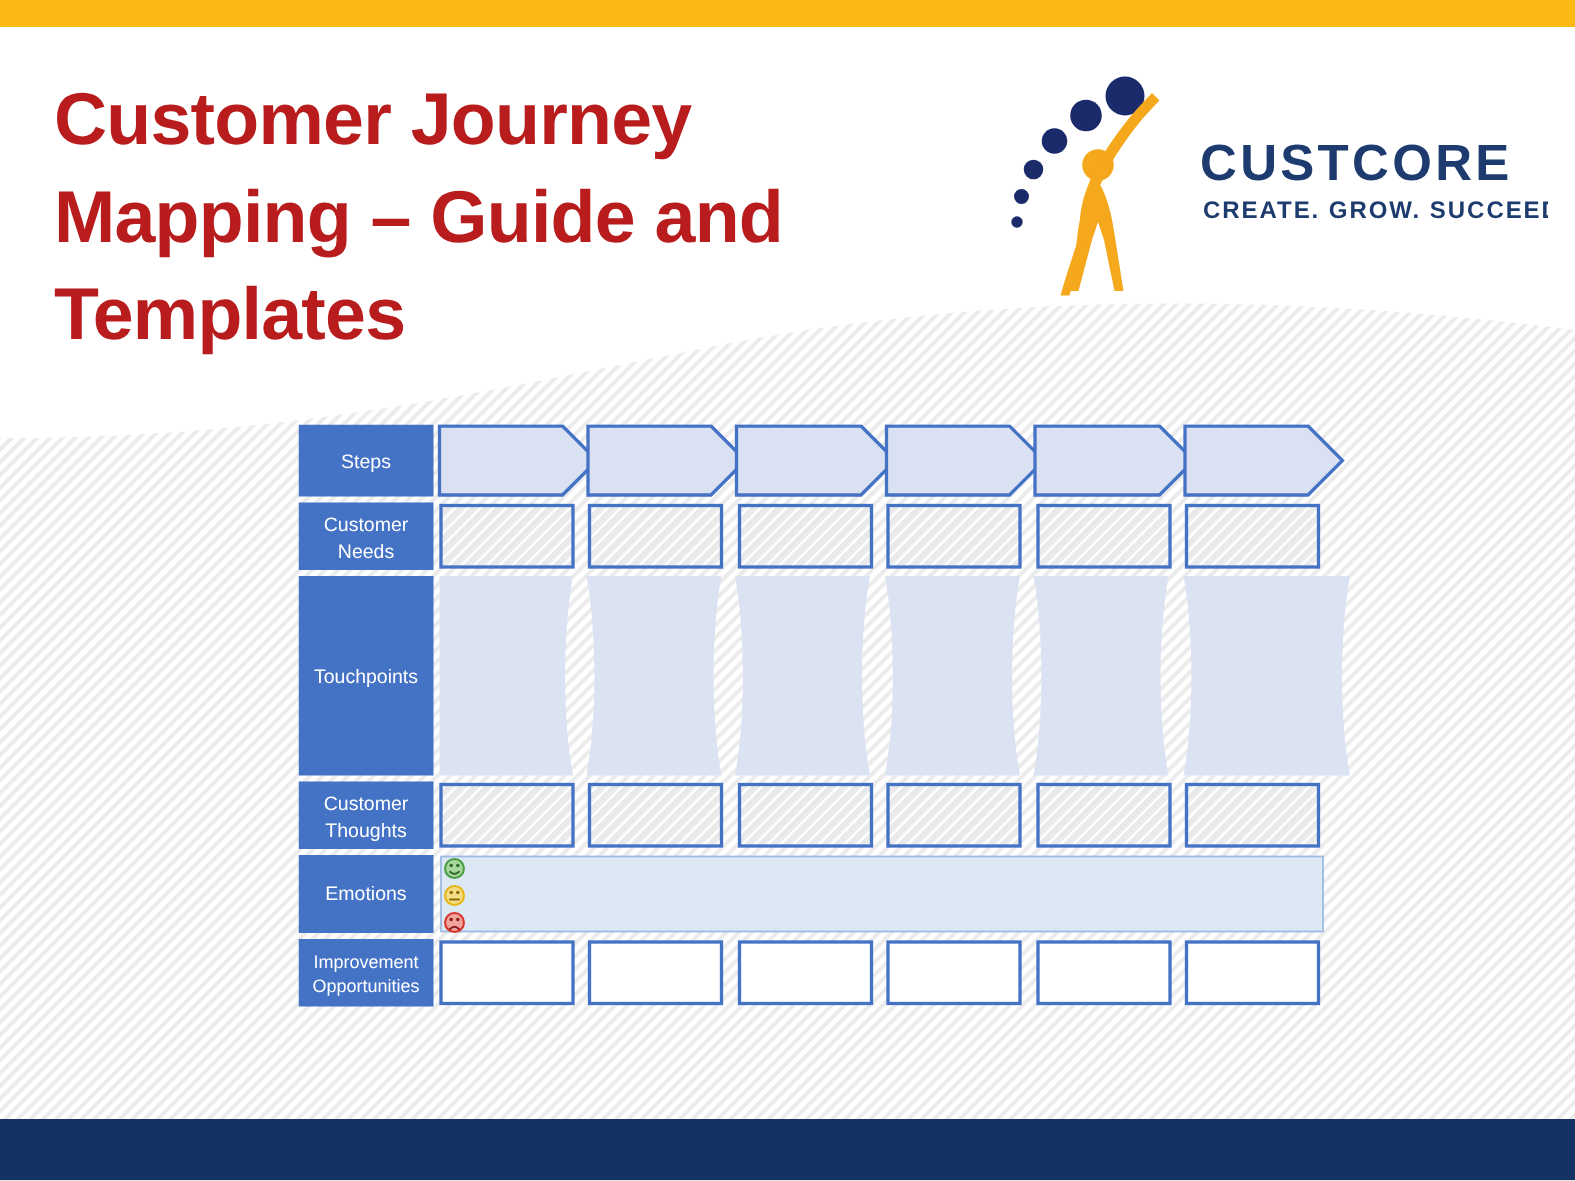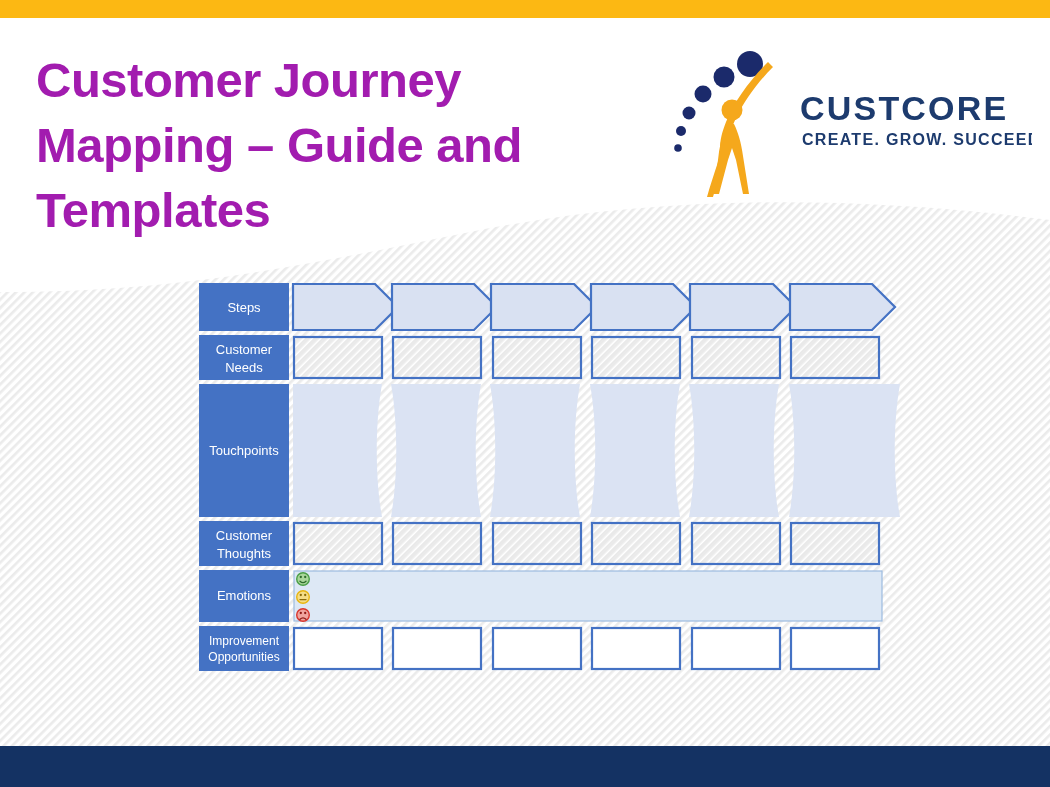--- a/index.html
+++ b/index.html
@@ -46,21 +46,21 @@
 
   
   #title {
     position: absolute;
     left: 36px;
     top: 48px;
     width: 620px;
     font-size: 49px;
     font-weight: bold;
     line-height: 1.33;
-    color: #a21caf;
+    color: #b91c1c;
     letter-spacing: -0.5px;
   }
 
   
   #logo {
     position: absolute;
     left: 672px;
     top: 44px;
     width: 360px;
     height: 165px;

